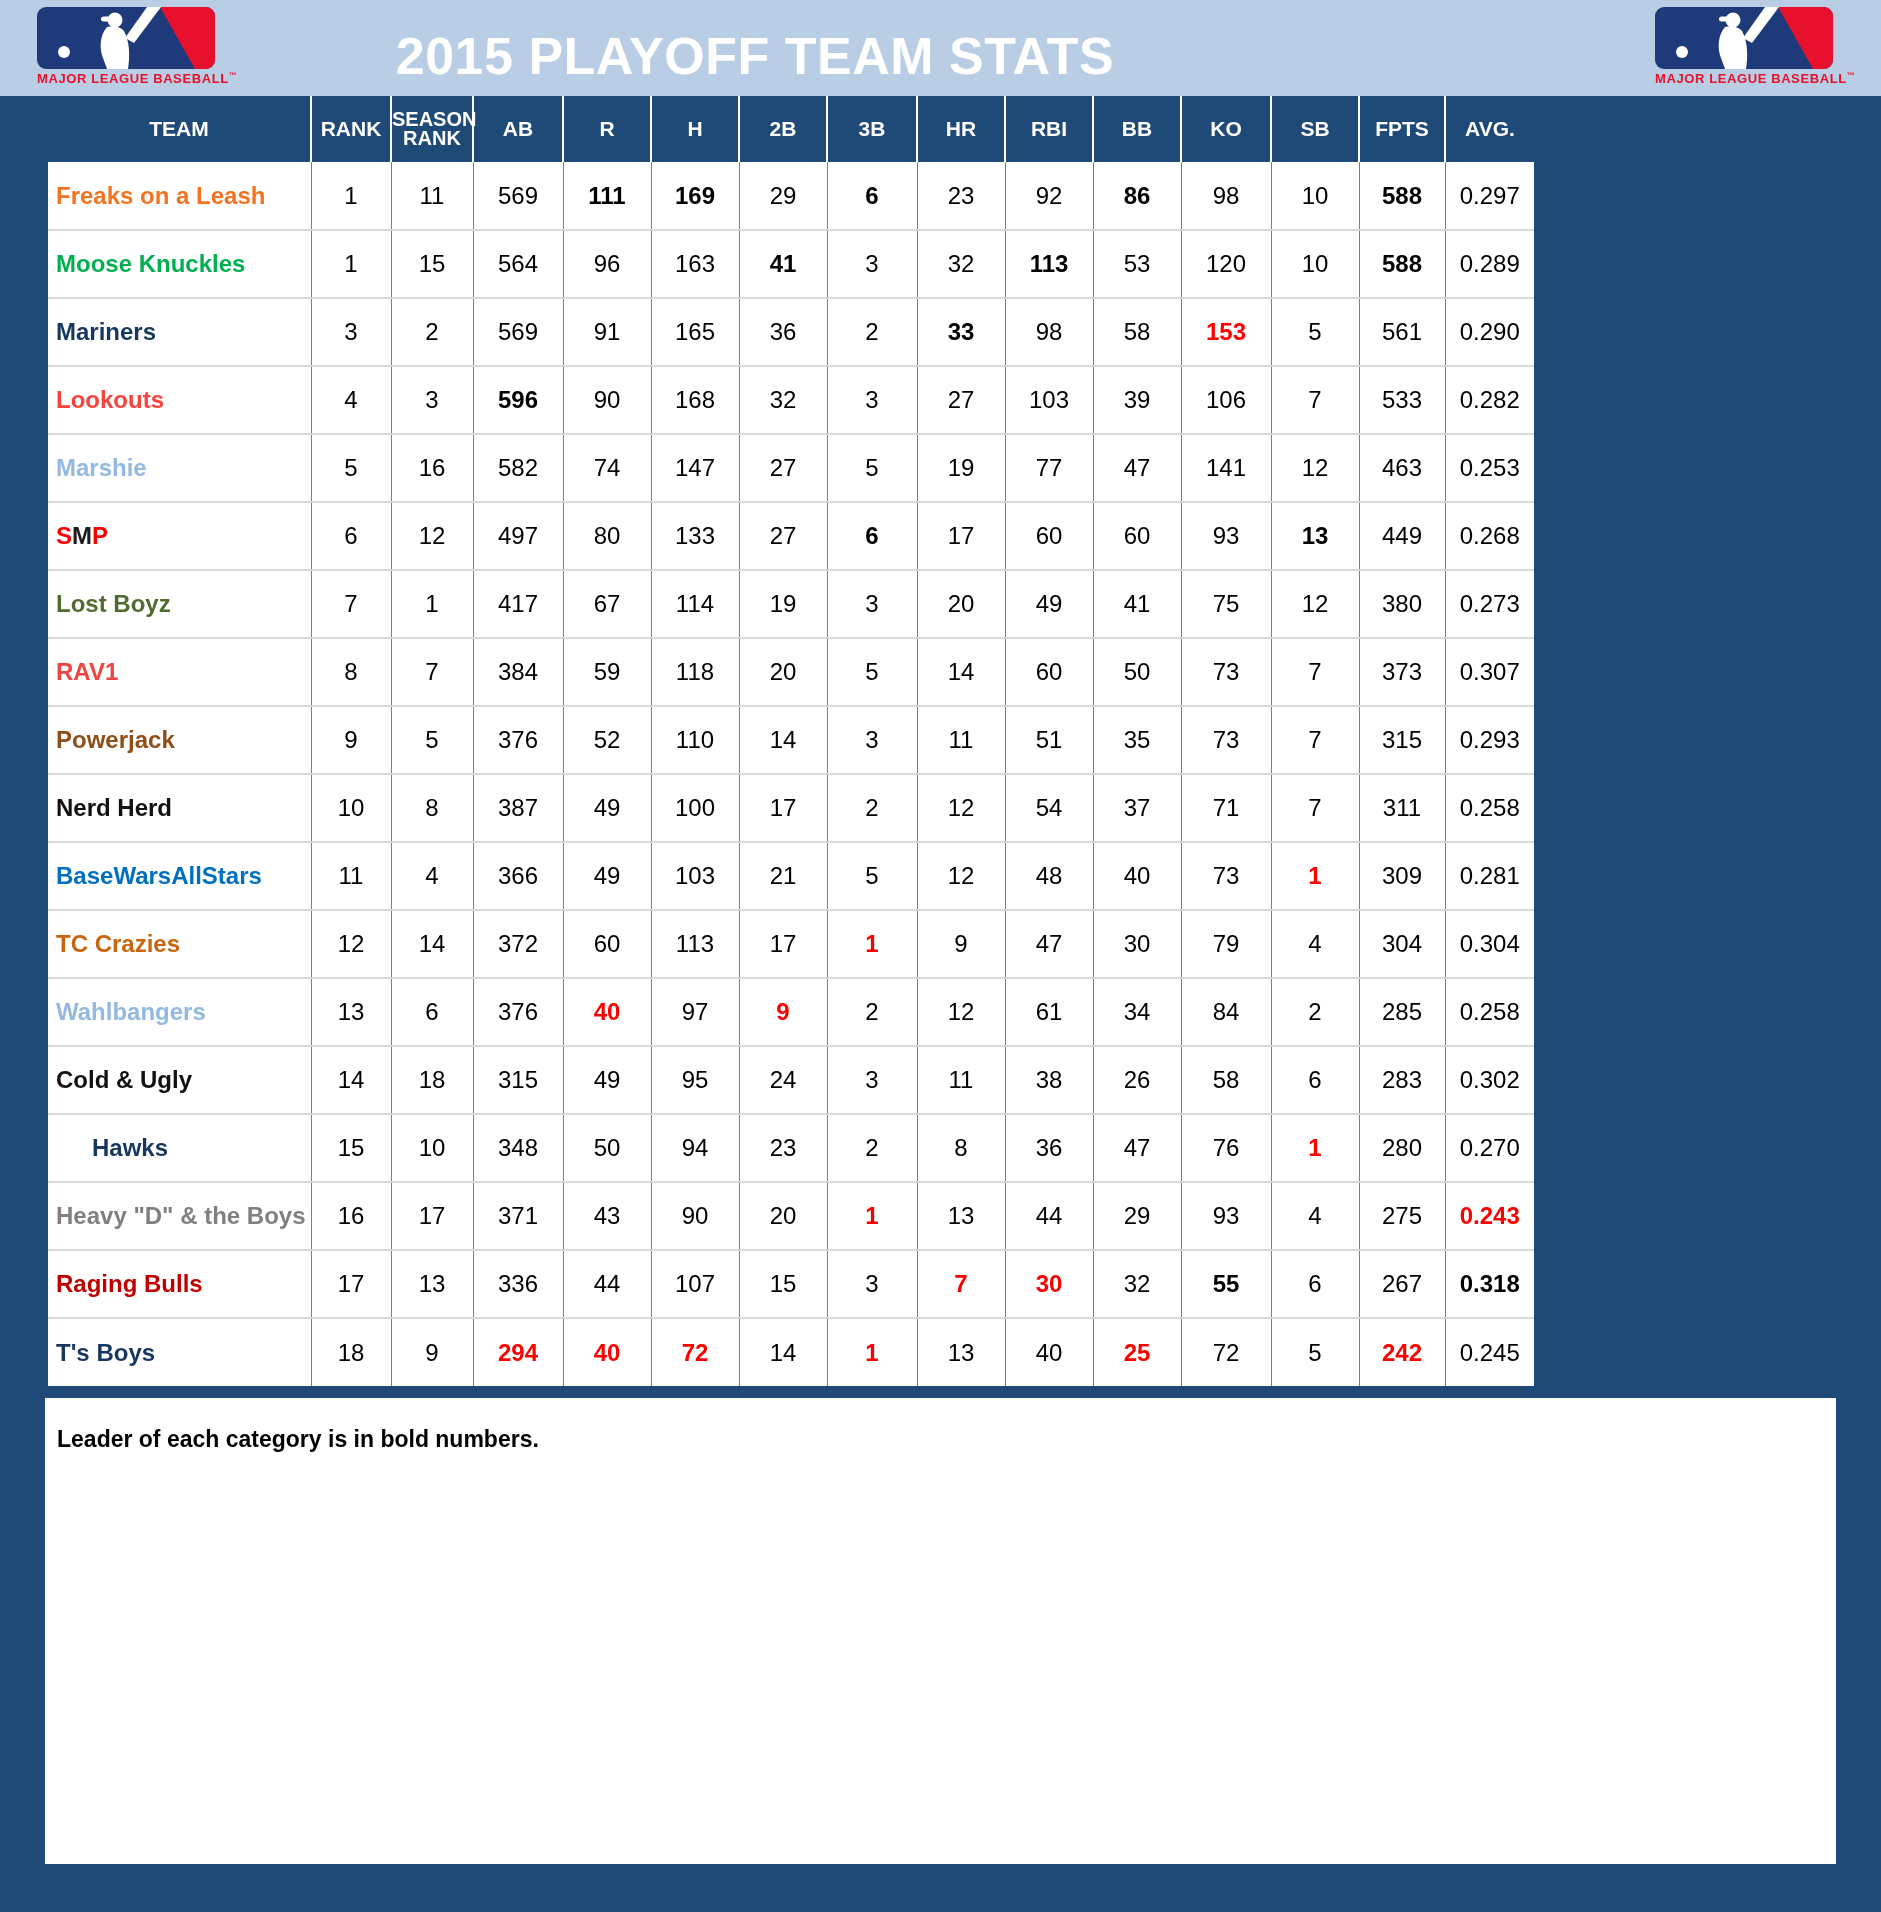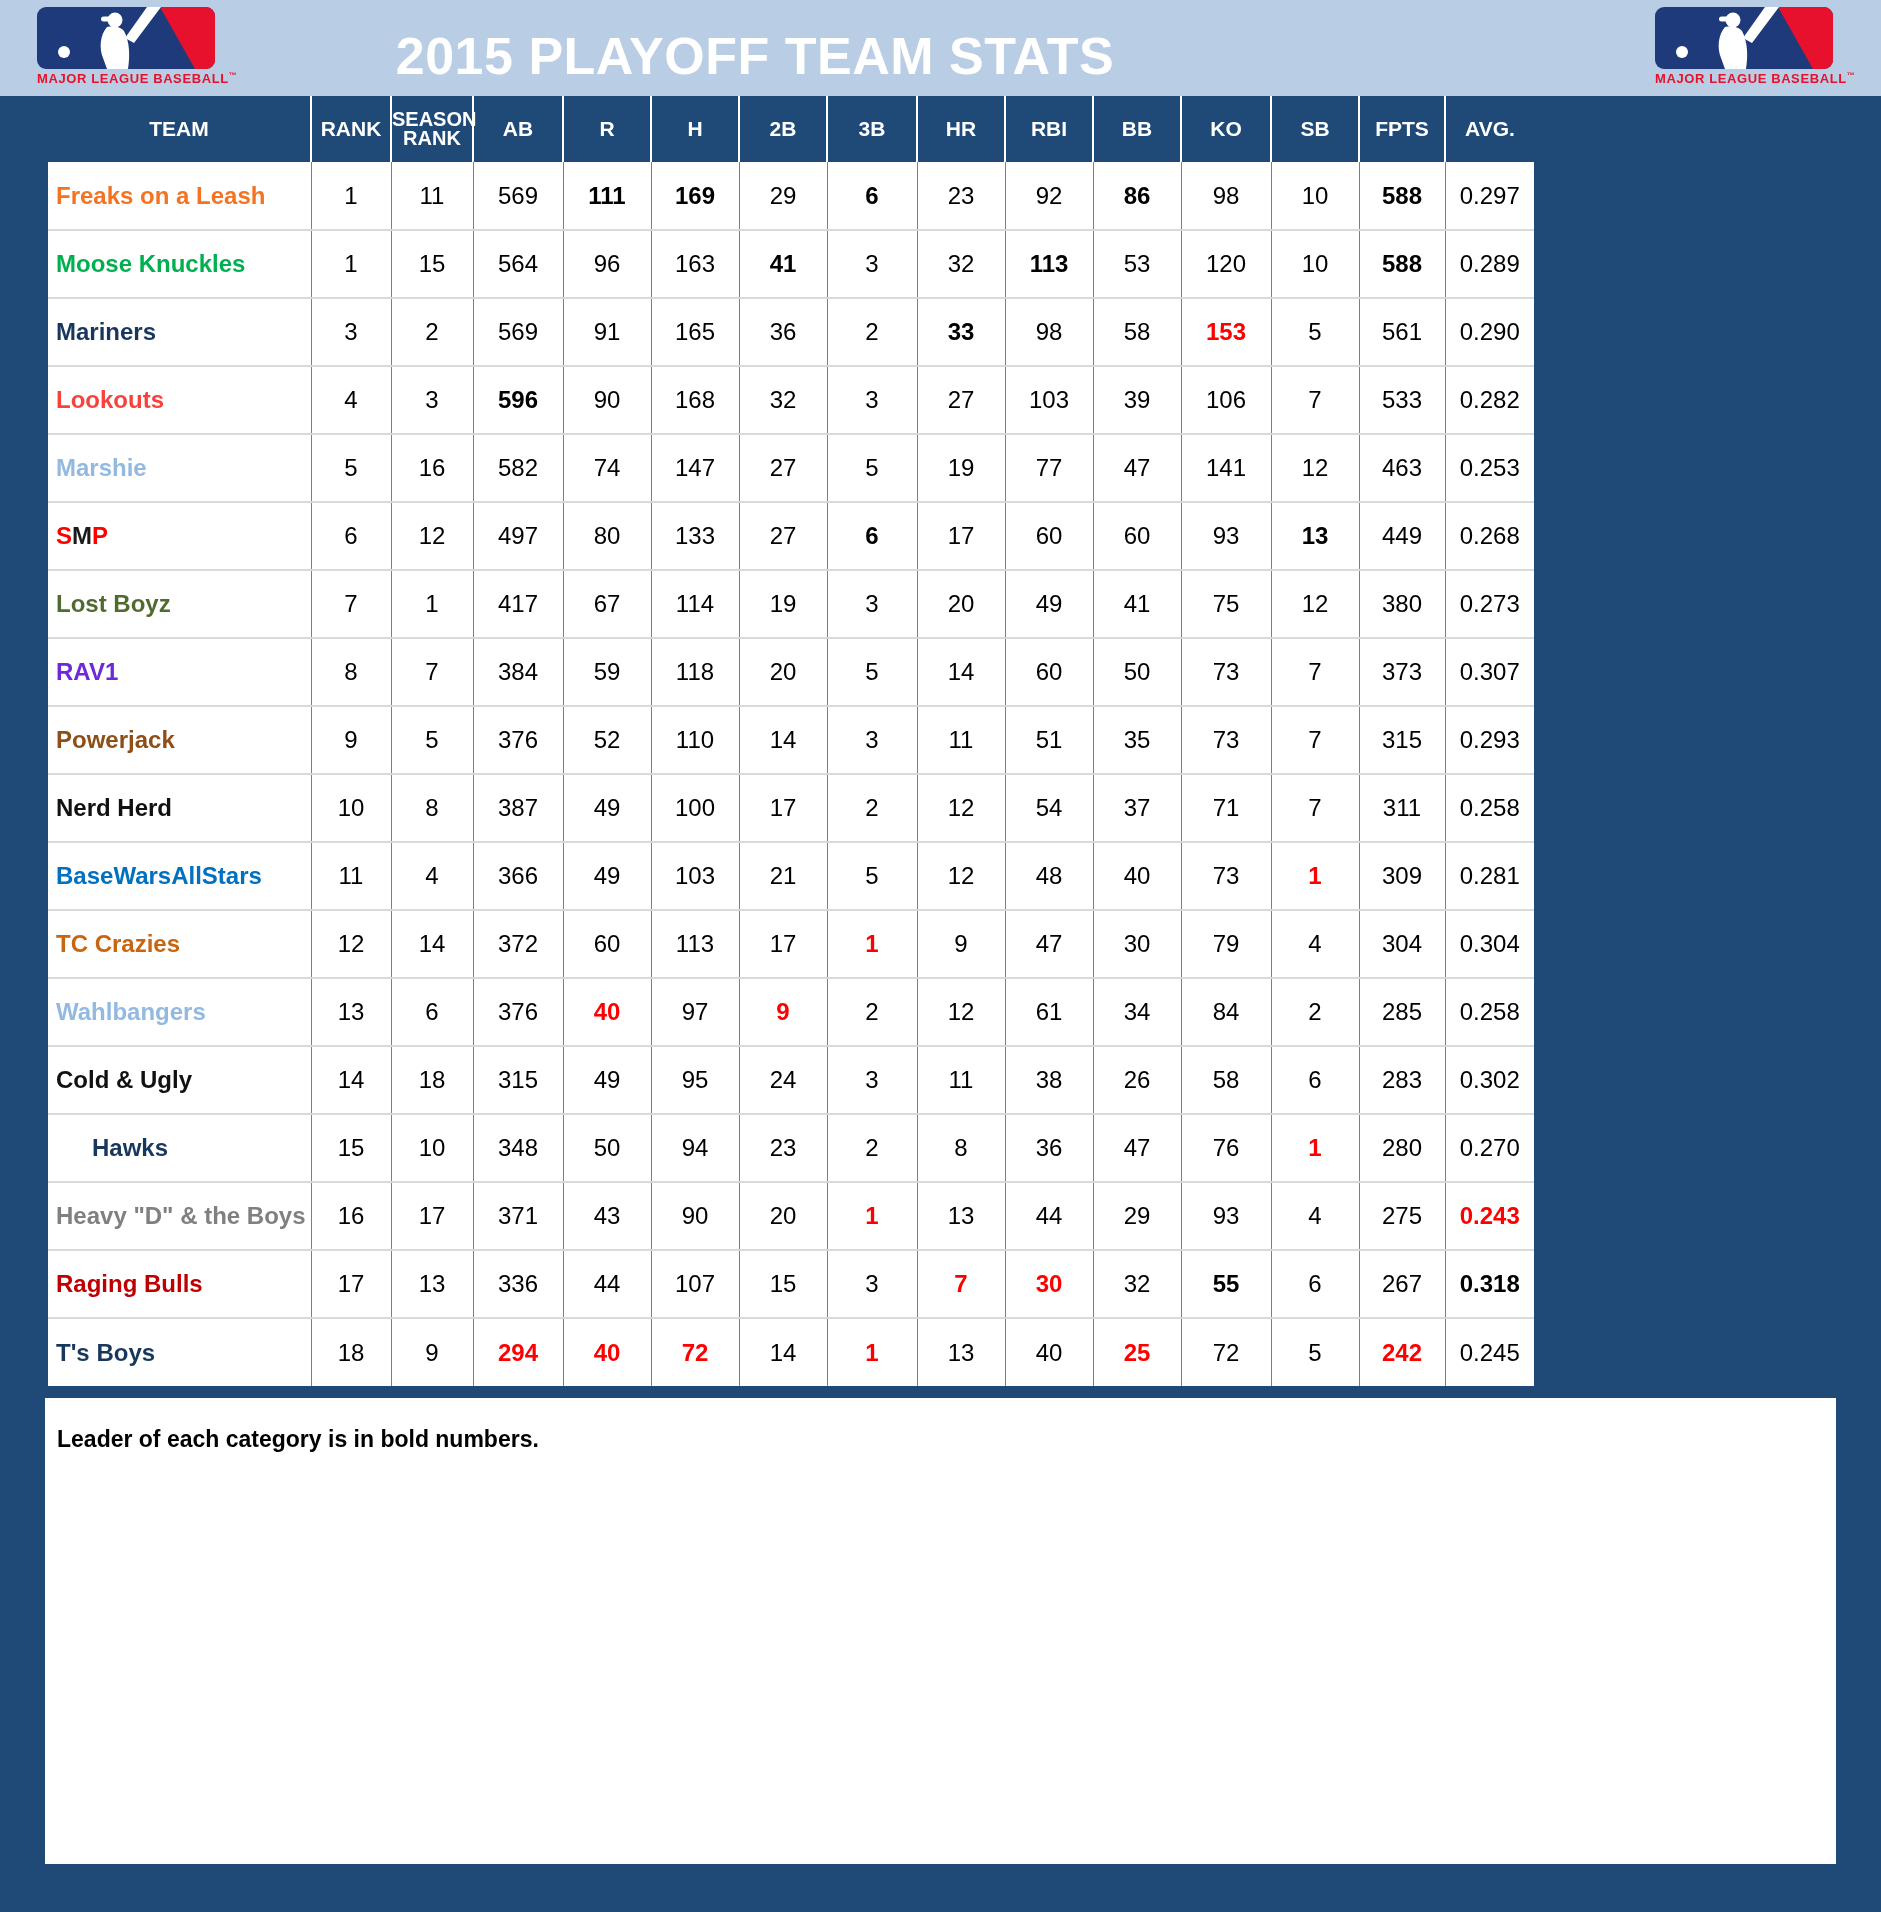--- a/index.html
+++ b/index.html
@@ -225,21 +225,21 @@
         <td class="tcell num col-x3b">3</td>
         <td class="tcell num col-hr">20</td>
         <td class="tcell num col-rbi">49</td>
         <td class="tcell num col-bb">41</td>
         <td class="tcell num col-ko">75</td>
         <td class="tcell num col-sb">12</td>
         <td class="tcell num col-fpts">380</td>
         <td class="tcell num col-avg">0.273</td>
       </tr>
       <tr>
-        <td class="tcell team col-team" style="color: #6d28d9;">RAV1</td>
+        <td class="tcell team col-team" style="color: #ef4444;">RAV1</td>
         <td class="tcell num col-rank">8</td>
         <td class="tcell num col-season">7</td>
         <td class="tcell num col-ab">384</td>
         <td class="tcell num col-r">59</td>
         <td class="tcell num col-h">118</td>
         <td class="tcell num col-x2b">20</td>
         <td class="tcell num col-x3b">5</td>
         <td class="tcell num col-hr">14</td>
         <td class="tcell num col-rbi">60</td>
         <td class="tcell num col-bb">50</td>

